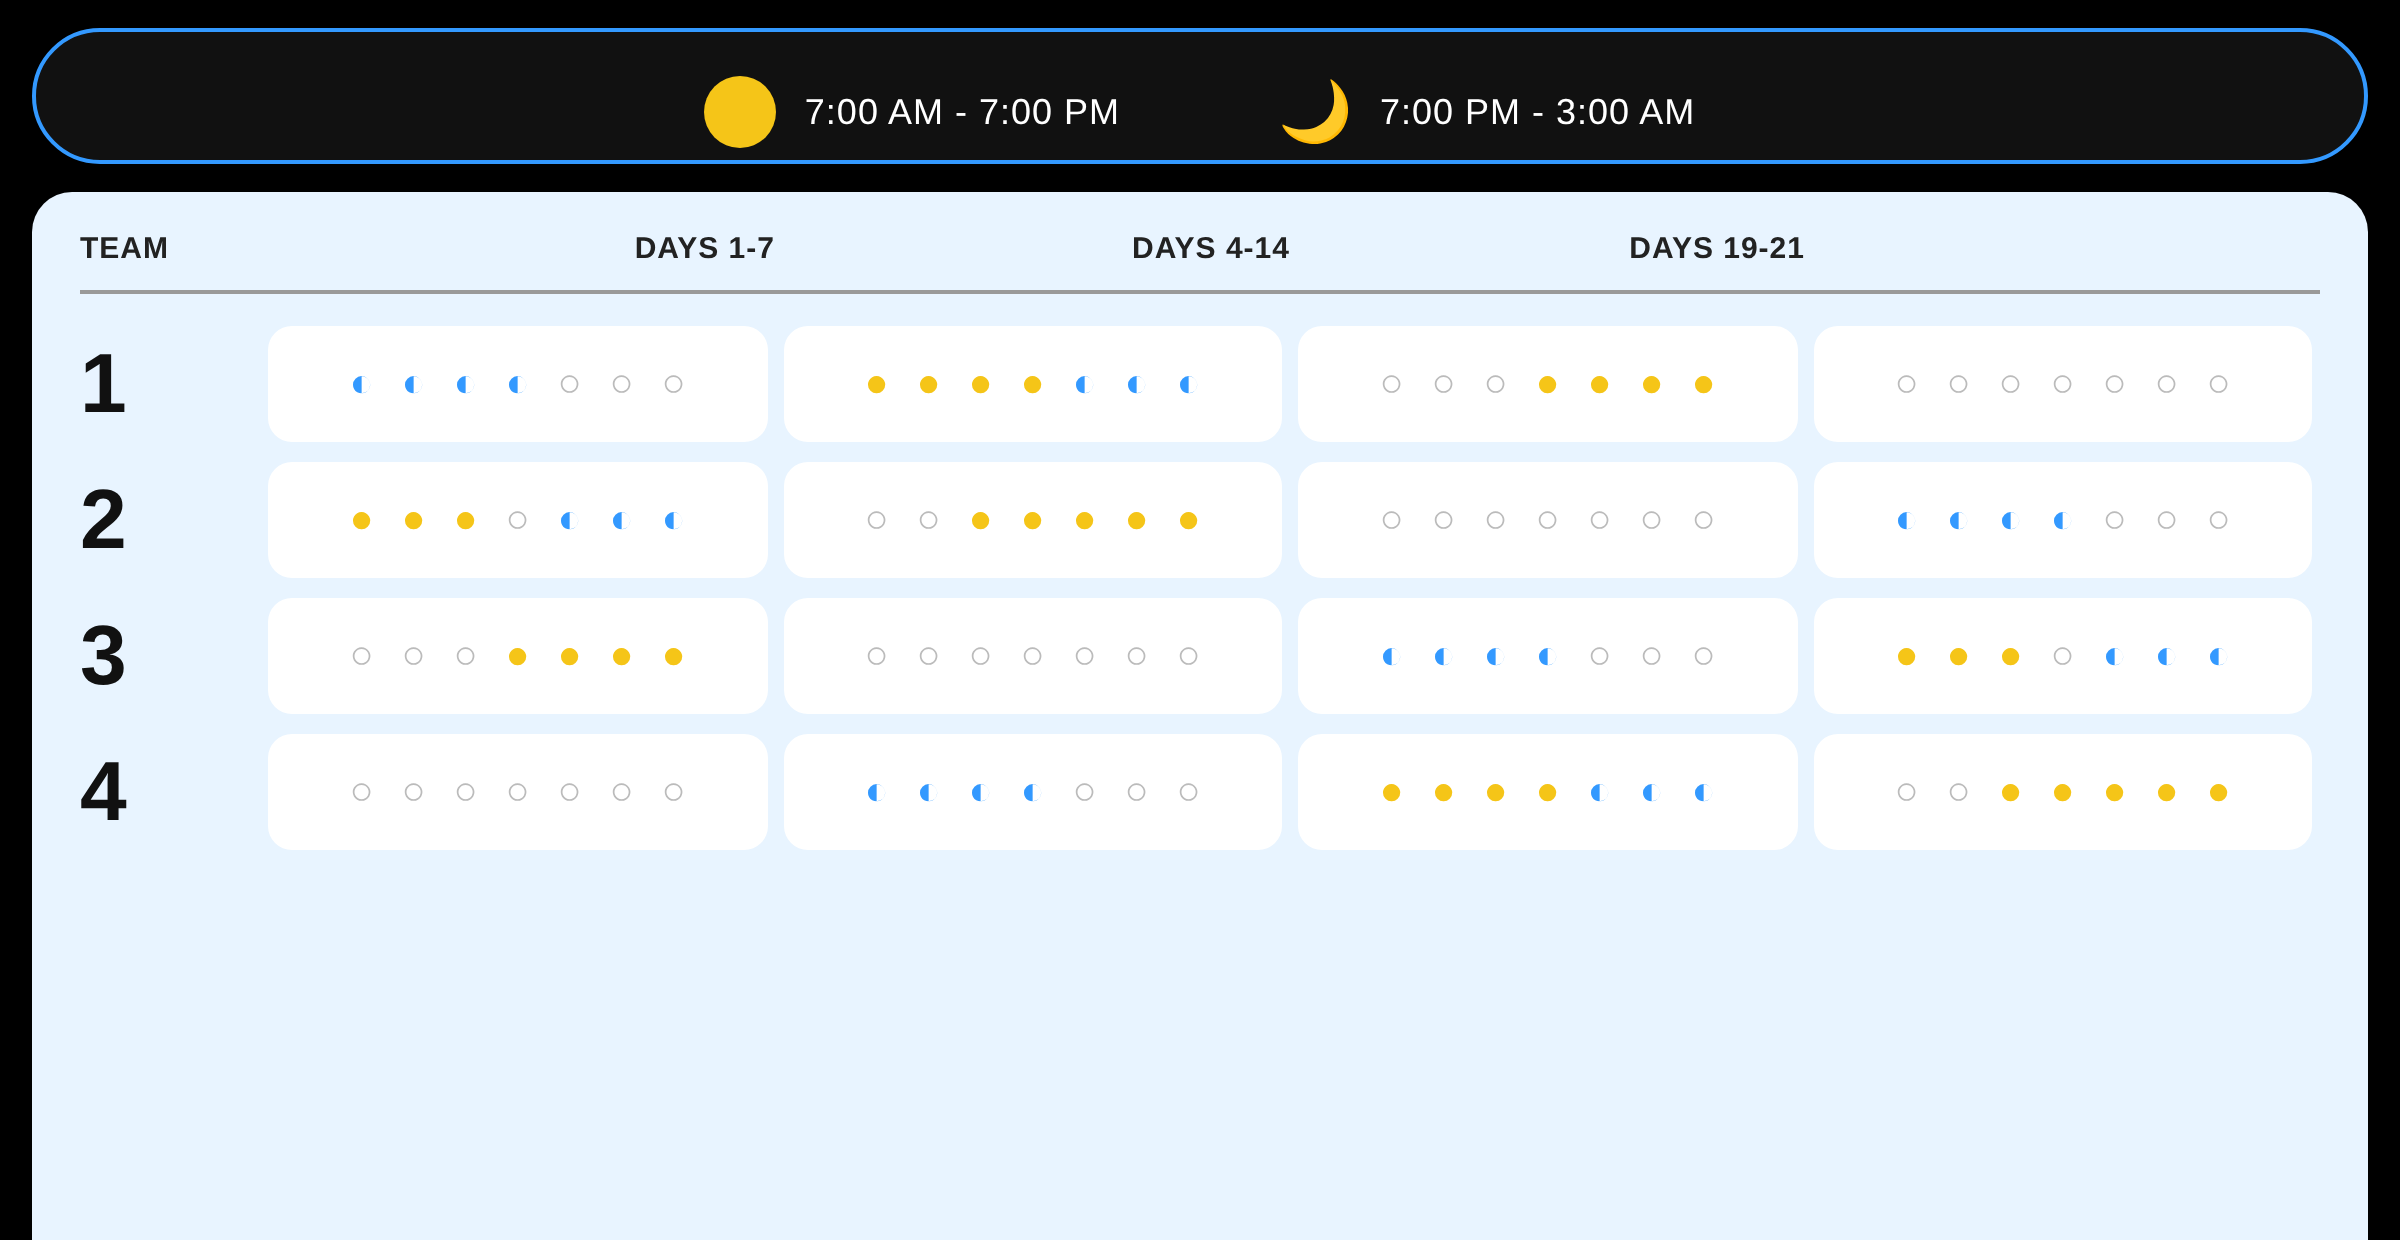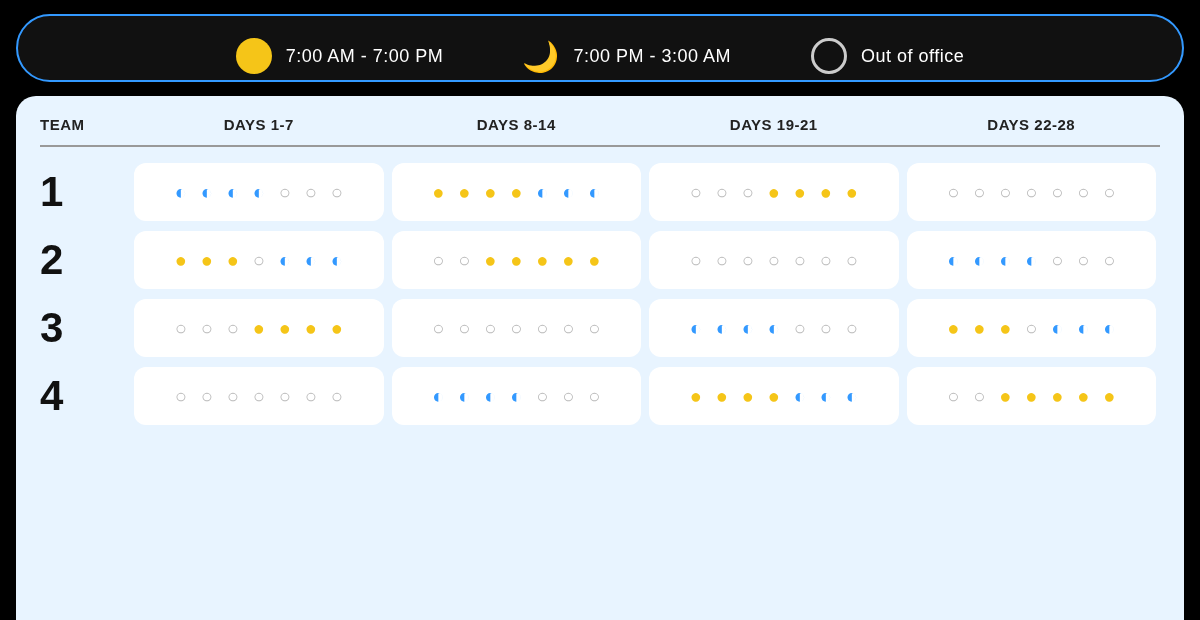--- a/index.html
+++ b/index.html
@@ -85,21 +85,21 @@
       padding-bottom: 12px;
       border-bottom: 2px solid #999;
       margin-bottom: 16px;
     }
 
     .col-header {
       font-size: 15px;
       font-weight: 800;
       color: #222;
       letter-spacing: 0.5px;
-      text-align: center;
+      text-align: right;
     }
 
     .col-header:first-child {
       text-align: left;
     }
 
     .table-rows {
       display: flex;
       flex-direction: column;
       gap: 10px;
@@ -147,33 +147,28 @@
 
 <div class="top-bar">
   <div class="legend-item">
     <div class="icon-sun"></div>
     <span class="legend-text">7:00 AM - 7:00 PM</span>
   </div>
   <div class="legend-item">
     <div class="icon-moon">🌙</div>
     <span class="legend-text">7:00 PM - 3:00 AM</span>
   </div>
-  <div class="legend-item">
-    <div class="icon-office"></div>
-    <span class="legend-text">Out of office</span>
-  </div>
 </div>
 
 <div class="main-content">
   <div class="table-header">
     <div class="col-header">TEAM</div>
     <div class="col-header">DAYS 1-7</div>
-    <div class="col-header">DAYS 8-14</div>
+    <div class="col-header">DAYS 4-14</div>
     <div class="col-header">DAYS 19-21</div>
-    <div class="col-header">DAYS 22-28</div>
   </div>
   <div class="table-rows" id="schedule-rows">
   <div class="table-row">
     <div class="team-num">1</div>
     <div class="day-cell">
           <span class="shift-icon shift-moon">◐</span>
           <span class="shift-icon shift-moon">◐</span>
           <span class="shift-icon shift-moon">◐</span>
           <span class="shift-icon shift-moon">◐</span>
           <span class="shift-icon shift-off">○</span>

